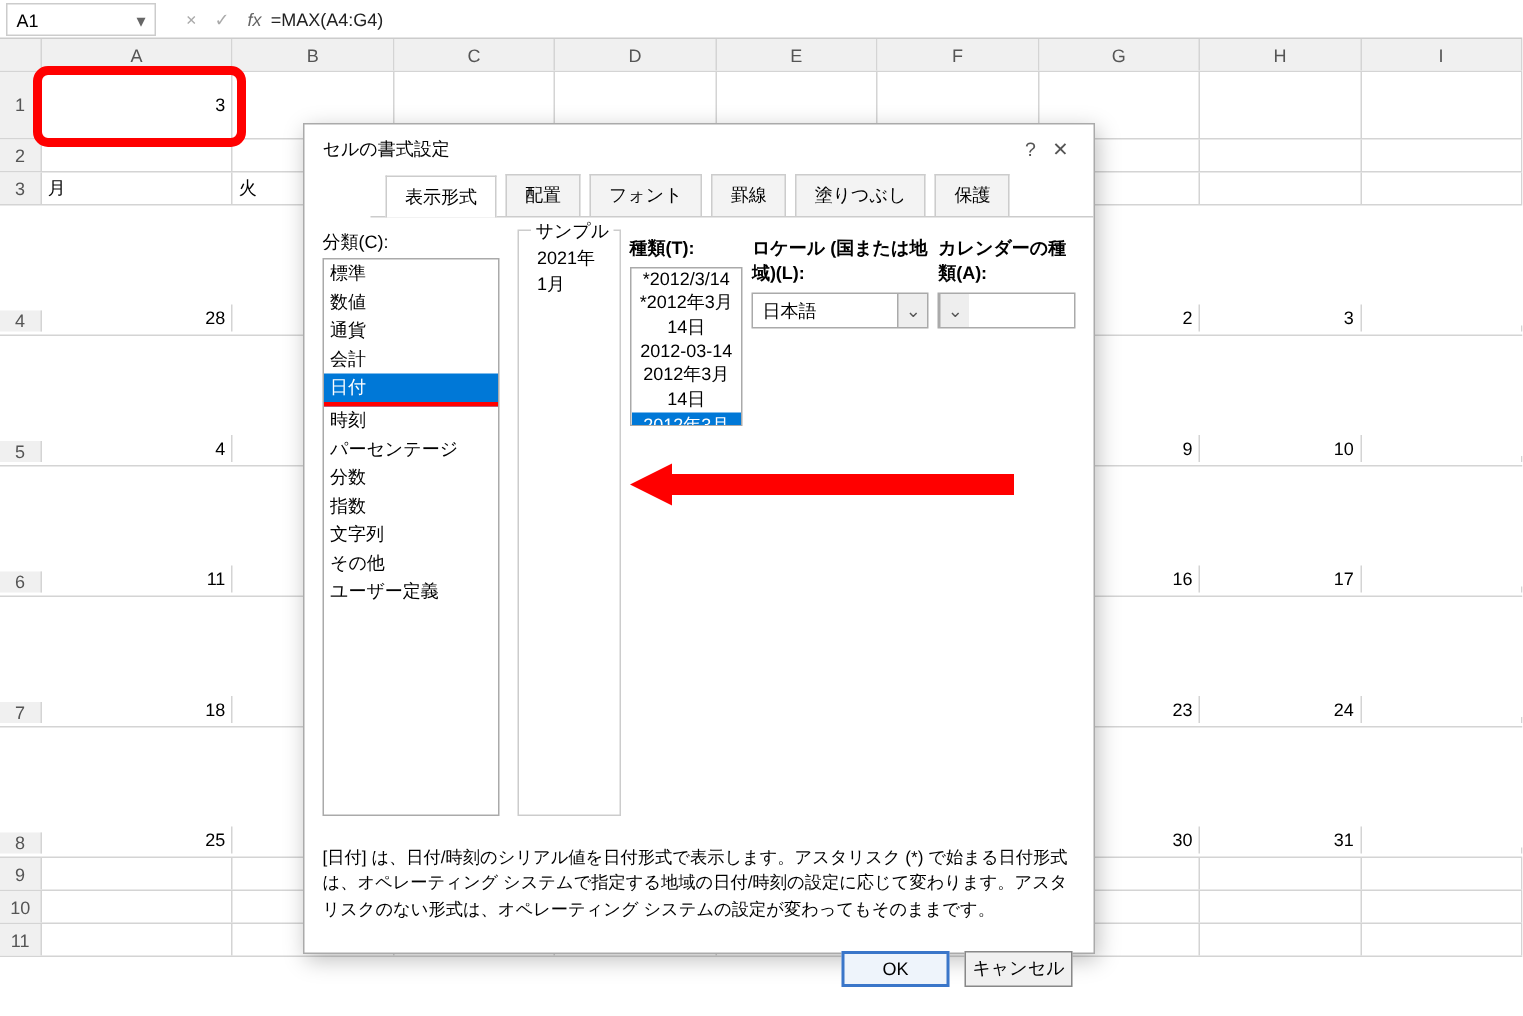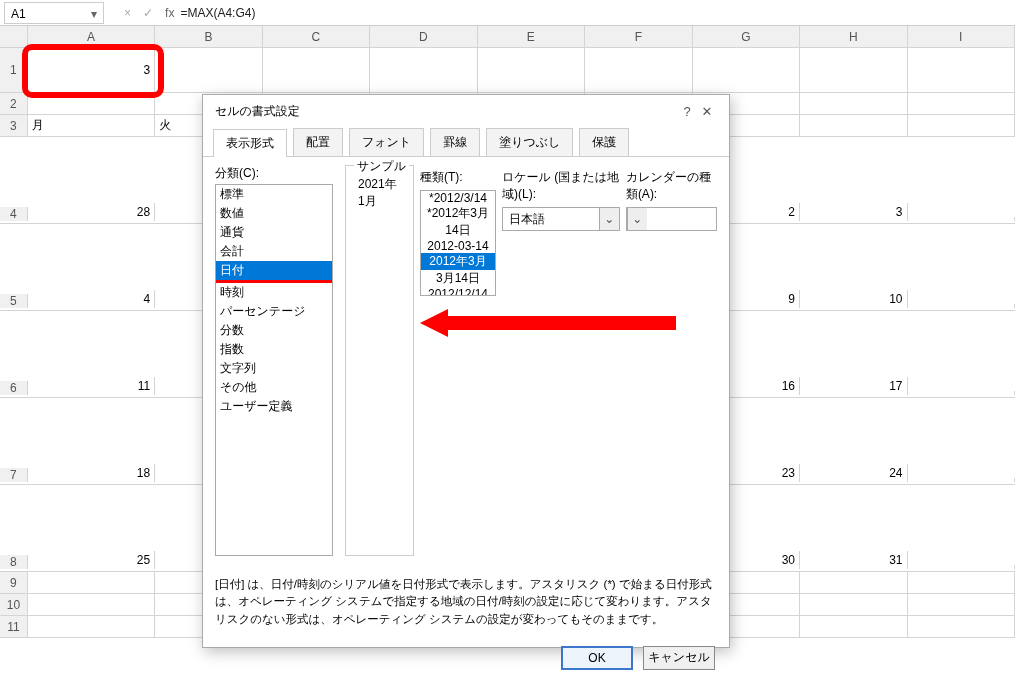--- a/index.html
+++ b/index.html
@@ -2,21 +2,21 @@
 <html><head>
 <meta charset="utf-8">
 <style>
 * { box-sizing: border-box; margin: 0; padding: 0; font-family: "Meiryo UI", "Yu Gothic UI", sans-serif; font-size: 12px; }
 body { background: #fff; width: 1015px; height: 677px; overflow: hidden; position: relative; }
 
 .formula-bar { display: flex; align-items: center; height: 26px; border-bottom: 1px solid #ccc; background: #fff; }
 .name-box { width: 100px; height: 22px; border: 1px solid #ccc; margin-left: 4px; padding: 2px 6px; display: flex; align-items: flex-end; justify-content: space-between; }
 .name-box .dd { color: #666; }
 .fx-controls { display: flex; align-items: center; margin-left: 20px; gap: 12px; color: #aaa; }
-.fx-icon { color: #666; }
+.fx-icon { font-style: italic; color: #666; }
 .formula-input { flex: 1; padding: 2px 6px; color: #222; }
 
 .grid-wrapper { position: relative; }
 .col-headers { display: flex; height: 22px; border-bottom: 1px solid #d4d4d4; }
 .select-all { width: 28px; border-right: 1px solid #d4d4d4; background: #f0f0f0; }
 .col-header { border-right: 1px solid #d4d4d4; background: #f0f0f0; display: flex; align-items: center; justify-content: center; color: #555; font-size: 12px; }
 .col-A { width: 128px; }
 .col-other { width: 108px; }
 
 .row { display: flex; border-bottom: 1px solid #d4d4d4; }
@@ -25,43 +25,43 @@
 .cell.left { justify-content: flex-start; }
 
 
 .rh22 { height: 22px; }
 .rh45 { height: 45px; }
 .rh87 { height: 87px; }
 .rh-end { align-items: flex-end; padding-bottom: 2px; }
 
 .highlight-box { position: absolute; border: 6px solid #ff0000; border-radius: 10px; pointer-events: none; }
 
-.dialog { position: absolute; top: 94px; left: 202px; width: 528px; height: 554px; background: #fff; border: 1px solid #aaa; box-shadow: 2px 4px 14px rgba(0,0,0,.25); display: flex; flex-direction: column; }
+.dialog { position: absolute; top: 82px; left: 202px; width: 528px; height: 554px; background: #fff; border: 1px solid #aaa; box-shadow: 2px 4px 14px rgba(0,0,0,.25); display: flex; flex-direction: column; }
 .dialog-title { display: flex; align-items: center; padding: 8px 12px; font-size: 12px; }
 .dialog-title .spacer { flex: 1; }
 .dialog-title .help, .dialog-title .close { width: 20px; text-align: center; cursor: pointer; color: #555; font-size: 13px; }
-.tabs { display: flex; border-bottom: 1px solid #ccc; padding-left: 10px; gap: 6px; }
+.tabs { display: flex; border-bottom: 1px solid #ccc; padding-left: 10px; gap: 6px; margin-left: 44px; }
 .tab { padding: 5px 12px; border: 1px solid #ccc; border-bottom: none; background: #f3f3f3; cursor: pointer; }
 .tab.active { background: #fff; position: relative; top: 1px; }
 .dialog-body { padding: 8px 12px; flex: 1; display: flex; flex-direction: column; }
 .top-row { display: flex; gap: 12px; }
 .cat-label { margin-bottom: 2px; }
 .cat-list { width: 118px; height: 372px; border: 1px solid #aaa; overflow-y: scroll; background: #fff; }
 .cat-list .item { padding: 1px 4px; cursor: pointer; }
 .cat-list .item.selected { background: #0078d7; color: #ffffff; }
 .cat-list .item.red-underline { border-bottom: 3px solid #ff0000; }
 
 .right-col { flex: 1; display: flex; gap: 6px; }
 .group { border: 1px solid #ccc; padding: 6px 8px 10px; position: relative; }
 .group .legend { position: absolute; top: -8px; left: 8px; background: #fff; padding: 0 3px; font-size: 12px; }
 .sample-val { padding: 4px 4px 0; }
 .type-list { border: 1px solid #aaa; height: 106px; overflow-y: scroll; margin-top: 4px; position: relative; }
 .type-list .item { padding: 0 4px; cursor: pointer; text-align: center; }
 .type-list .item.selected { background: #0078d7; color: #fff; }
-.field-row label { display: block; margin-top: 4px; }
+.field-row label { display: block; margin-top: 4px; font-weight: bold; }
 .dropdown { display: flex; border: 1px solid #aaa; height: 24px; margin-top: 4px; }
 .dropdown .val { flex: 1; padding: 3px 6px; }
 .dropdown .btn { width: 20px; border-left: 1px solid #aaa; background: #eee; display: flex; align-items: center; justify-content: center; color: #555; cursor: pointer; }
 .note { margin-top: 20px; font-size: 11.5px; line-height: 1.5; }
 .dialog-buttons { display: flex; justify-content: flex-end; gap: 10px; padding: 10px 14px 14px; }
 .dialog-buttons button { min-width: 72px; height: 24px; border: 1px solid #888; background: #f0f0f0; cursor: pointer; font-size: 12px; }
 .dialog-buttons button.primary { border: 2px solid #3a76c9; background: #eef4fb; }
 
 .arrow { position: absolute; pointer-events: none; }
 .arrow .shaft { position: absolute; background: #ff0000; height: 14px; }
@@ -279,20 +279,21 @@
         <div class="group">
           <div class="legend">サンプル</div>
           <div class="sample-val">2021年1月</div>
         </div>
         <div class="field-row">
           <label>種類(T):</label>
           <div class="type-list">
             <div class="item">*2012/3/14</div>
             <div class="item">*2012年3月14日</div>
             <div class="item">2012-03-14</div>
+            <div class="item">2012年3月14日</div>
             <div class="item selected">2012年3月</div>
             <div class="item">3月14日</div>
             <div class="item">2012/12/14</div>
           </div>
         </div>
         <div class="field-row">
           <label>ロケール (国または地域)(L):</label>
           <div class="dropdown">
             <div class="val">日本語</div>
             <div class="btn">⌄</div>

